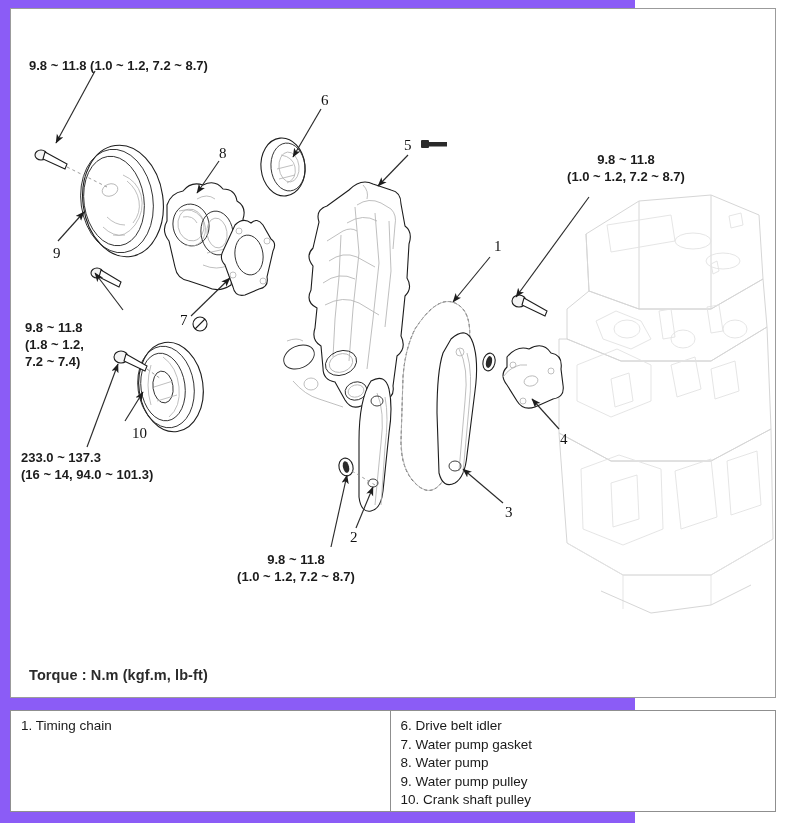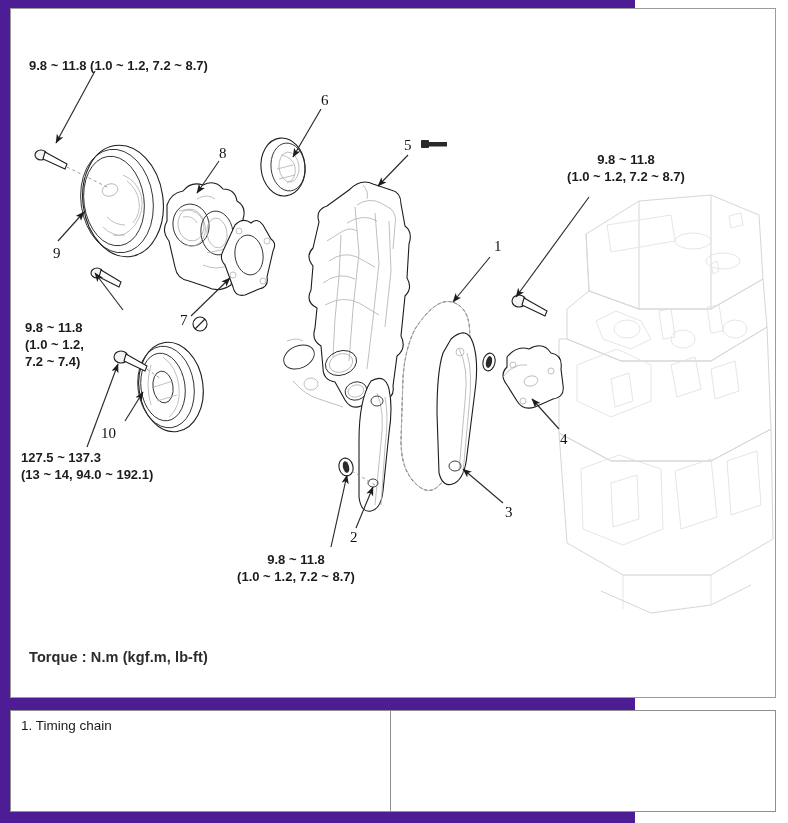--- a/index.html
+++ b/index.html
@@ -9,21 +9,21 @@
     width: 788px;
     height: 823px;
     overflow: hidden;
     font-family: "Liberation Sans", sans-serif;
   }
 
   #page {
     position: relative;
     width: 635px;
     height: 823px;
-    background: #4c1d95;
+    background: #8b5cf6;
   }
 
   
   #diagram-panel {
     position: absolute;
     left: 10px;
     top: 8px;
     width: 766px;
     height: 690px;
     border: 1px solid #9b9b9b;
@@ -38,21 +38,21 @@
     top: 0;
     width: 764px;
     height: 688px;
     display: block;
   }
 
   
   #torque-note {
     position: absolute;
     left: 18px;
-    top: 640px;
+    top: 658px;
     font-size: 14.5px;
     font-weight: bold;
     color: #2b2b2b;
     letter-spacing: 0.1px;
     white-space: nowrap;
   }
 
   
   #parts-table {
     position: absolute;
@@ -401,51 +401,58 @@
       <div>9.8 ~ 11.8 (1.0 ~ 1.2, 7.2 ~ 8.7)</div>
     </div>
 
     <div class="torque-label center" style="left:540px; top:142px; width:150px;">
       <div>9.8 ~ 11.8</div>
       <div>(1.0 ~ 1.2, 7.2 ~ 8.7)</div>
     </div>
 
     <div class="torque-label" style="left:14px; top:310px;">
       <div>9.8 ~ 11.8</div>
-      <div>(1.0 ~ 1.2,</div>
+      <div>(1.8 ~ 1.2,</div>
       <div>7.2 ~ 7.4)</div>
     </div>
 
     <div class="torque-label" style="left:10px; top:440px;">
-      <div>127.5 ~ 137.3</div>
-      <div>(13 ~ 14, 94.0 ~ 192.1)</div>
+      <div>233.0 ~ 137.3</div>
+      <div>(16 ~ 14, 94.0 ~ 101.3)</div>
     </div>
 
     <div class="torque-label center" style="left:190px; top:542px; width:190px;">
       <div>9.8 ~ 11.8</div>
       <div>(1.0 ~ 1.2, 7.2 ~ 8.7)</div>
     </div>
 
     <div class="callout-num" style="left:483px; top:229px;">1</div>
     <div class="callout-num" style="left:339px; top:520px;">2</div>
     <div class="callout-num" style="left:494px; top:495px;">3</div>
     <div class="callout-num" style="left:549px; top:422px;">4</div>
     <div class="callout-num" style="left:393px; top:128px;">5</div>
     <div class="callout-num" style="left:310px; top:83px;">6</div>
     <div class="callout-num" style="left:169px; top:303px;">7</div>
     <div class="callout-num" style="left:208px; top:136px;">8</div>
     <div class="callout-num" style="left:42px; top:236px;">9</div>
-    <div class="callout-num" style="left:90px; top:416px;">10</div>
+    <div class="callout-num" style="left:121px; top:416px;">10</div>
 
     <div id="torque-note">Torque : N.m (kgf.m, lb-ft)</div>
 
   </div>
 
   <div id="parts-table">
 
     <div class="parts-col" id="parts-col-left">
       <div class="parts-item">1. Timing chain</div>
     </div>
 
+    <div class="parts-col" id="parts-col-right">
+      <div class="parts-item">6. Drive belt idler</div>
+      <div class="parts-item">7. Water pump gasket</div>
+      <div class="parts-item">8. Water pump</div>
+      <div class="parts-item">9. Water pump pulley</div>
+      <div class="parts-item">10. Crank shaft pulley</div>
+    </div>
 
   </div>
 
 </div>
 
 </body></html>

